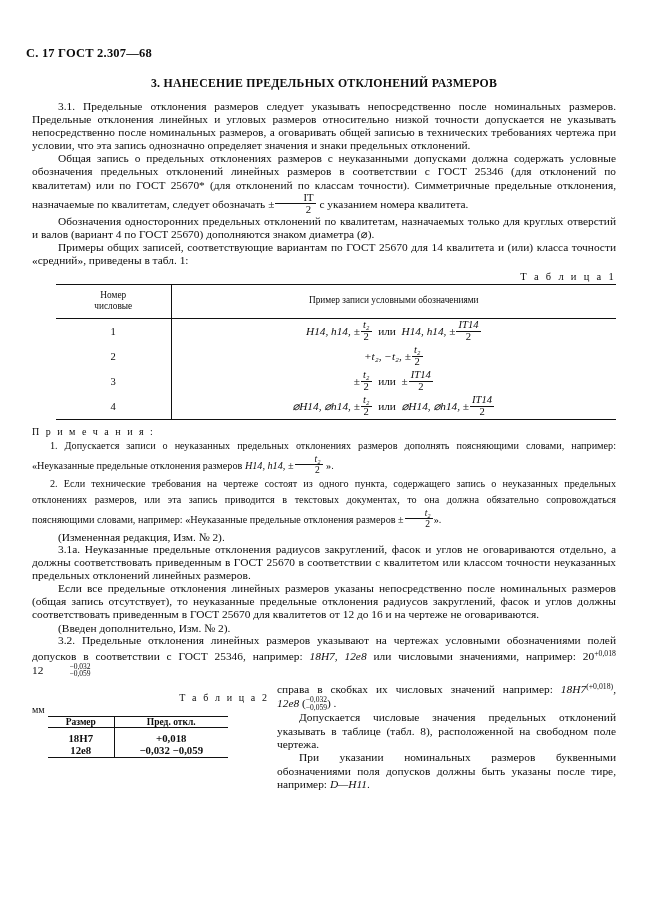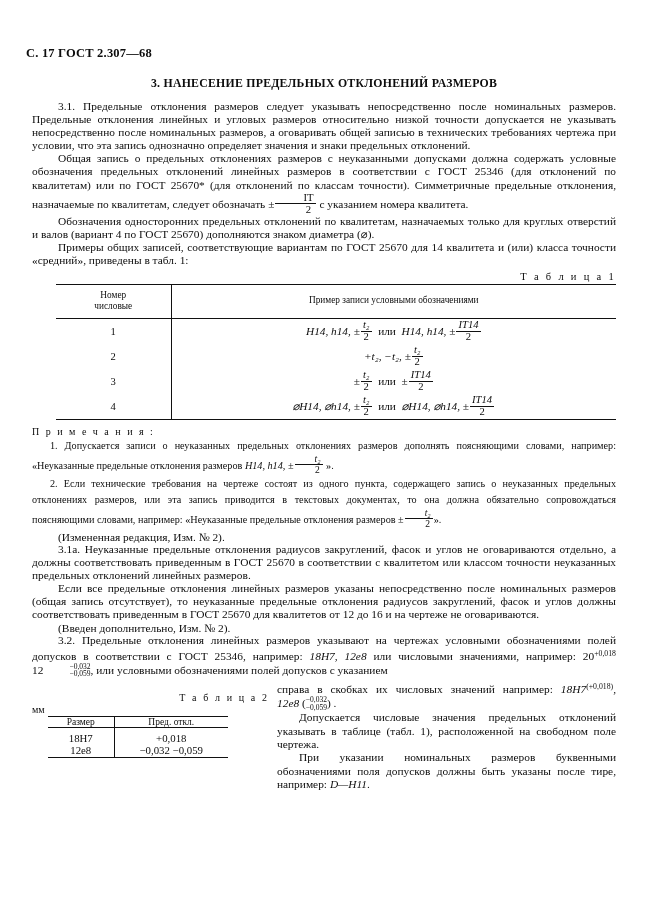--- a/index.html
+++ b/index.html
@@ -159,21 +159,21 @@
     font-size: 10px;
     margin: 0 0 1px 0;
     padding-right: 46px;
   }
   table.t2 {
     border-collapse: collapse;
     width: 180px;
     margin: 0 0 0 16px;
     table-layout: fixed;
   }
-  table.t2 th, table.t2 td { padding: 0; border: 0; }
+  table.t2 th, table.t2 td { padding: 0; border: 0; font-weight: bold; }
   .t2 th {
     font-weight: normal;
     font-size: 9.5px;
     text-align: center;
     padding: 5px 0 5px 0;
   }
   .t2 td {
     font-size: 10.8px;
     text-align: center;
     padding: 2px 0 2px 0;
@@ -314,21 +314,21 @@
     <p class="body-par">3.1а.  Неуказанные предельные отклонения радиусов закруглений, фасок и углов не оговариваются отдельно, а должны соответствовать приведенным в ГОСТ 25670 в соответствии с квалитетом или классом точности неуказанных предельных отклонений линейных размеров.</p>
 
     <p class="body-par">Если все предельные отклонения линейных размеров указаны непосредственно после номинальных размеров (общая запись отсутствует), то неуказанные предельные отклонения радиусов закруглений, фасок и углов должны соответствовать приведенным в ГОСТ 25670 для квалитетов от 12 до 16 и на чертеже не оговариваются.</p>
 
     <p class="bold-par">(Введен дополнительно, Изм. № 2).</p>
 
     <p class="body-par">
       <span>3.2.  Предельные отклонения линейных размеров указывают на чертежах условными обозначениями полей допусков в соответствии с ГОСТ 25346, например:</span>
       <span class="it">18H7</span><span>, </span><span class="it">12e8</span><span> или числовыми значениями, например:</span>
       <span class="nobreak"><span>20</span><span class="sup">+0,018</span></span>
-      <span class="nobreak"><span>12</span><span class="tol2"><span>−0,032</span><span>−0,059</span></span></span><span>, или условными обозначениями полей допусков с указанием</span>
+      <span class="nobreak"><span>12</span><span class="tol2"><span>−0,032</span><span>−0,059</span></span></span>
     </p>
 
     <div class="split">
       <div class="left">
         <div class="tbl-caption-2">Т а б л и ц а  2</div>
         <div class="unit-mm">мм</div>
         <table class="t2">
           <colgroup>
               <col class="c1">
               <col>
@@ -358,21 +358,21 @@
         </tbody>
           </table>
       </div>
 
       <div class="right">
         <p class="right-par flush">
           <span>справа в скобках их числовых значений например:</span>
           <span class="nobreak"><span class="it">18H7</span><span class="sup">(+0,018)</span></span><span>,</span>
           <span class="nobreak"><span class="it">12e8</span> <span>(</span><span class="tol2"><span>−0,032</span><span>−0,059</span></span><span>) .</span></span>
         </p>
-        <p class="right-par">Допускается числовые значения предельных отклонений указывать в таблице (табл. 1), расположенной на свободном поле чертежа.</p>
+        <p class="right-par">Допускается числовые значения предельных отклонений указывать в таблице (табл. 8), расположенной на свободном поле чертежа.</p>
         <p class="right-par">
           <span>При указании номинальных размеров буквенными обозначениями поля допусков должны быть указаны после тире, например:</span>
           <span class="it">D—H11</span><span>.</span>
         </p>
       </div>
     </div>
 
   </div>
 
 

